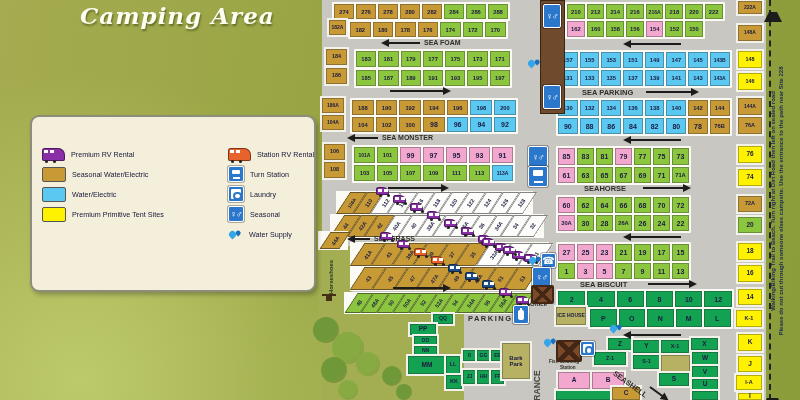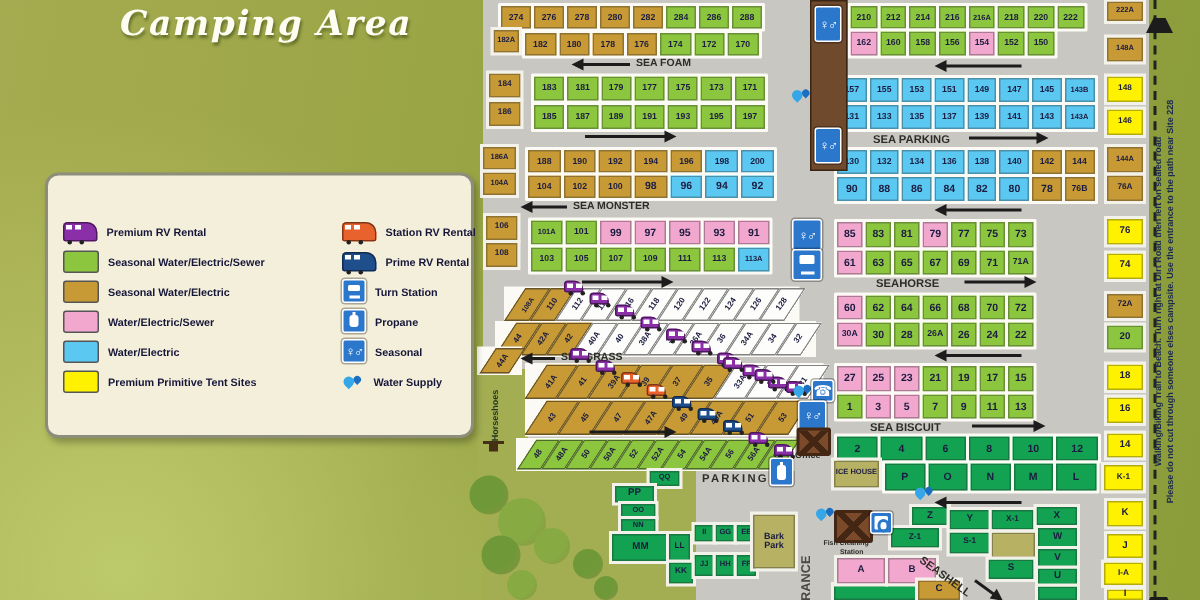--- a/index.html
+++ b/index.html
@@ -12,21 +12,21 @@
   .abs{position:absolute}
   #title{position:absolute;left:80px;top:2px;font-family:"DejaVu Serif",serif;font-style:italic;font-weight:bold;
     font-size:23px;color:#fdfdf2;text-shadow:1px 2px 2px rgba(50,60,15,.55);letter-spacing:1px}
   #legend{position:absolute;left:30px;top:115px;width:282px;height:173px;background:#f4efda;
     border:2px solid #8d8d7c;border-radius:9px;box-shadow:2px 3px 4px rgba(0,0,0,.25);z-index:5}
   #legend-title{text-align:center;font-weight:bold;font-size:15px;letter-spacing:1px;color:#111;margin-top:5px}
   .lcol{position:absolute;top:27px}
   #legend-left{left:10px;width:170px}
   #legend-right{left:196px;width:84px}
   .litem{display:flex;align-items:center;gap:6px;height:20px}
-  .litem .txt{font-size:7.2px;font-weight:bold;color:#16163a;white-space:nowrap}
+  .litem .txt{font-size:7.2px;font-weight:normal;color:#16163a;white-space:nowrap}
   .sw{width:22px;height:13px;border:1px solid #555;border-radius:2px;flex:none}
   .rvbody{position:relative;border-radius:3px 7px 2px 2px;box-shadow:inset 0 0 0 1px rgba(0,0,0,.45);flex:none}
   .rvbody::before{content:"";position:absolute;left:2px;top:2px;width:4px;height:3px;background:#fff;box-shadow:6px 0 0 #fff}
   .rvbody::after{content:"";position:absolute;left:3px;bottom:-2px;width:3px;height:3px;background:#222;border-radius:50%;box-shadow:8px 0 0 #222}
   .green{background:#a3ad52}
   .tree{border-radius:50%}
   .row{position:absolute;display:flex;gap:2px;background:#fbfaf4;padding:2px;border-radius:1px}
   .cell{display:flex;align-items:center;justify-content:center;font-weight:bold;color:#1b1b40;
     box-shadow:inset 0 0 0 1px rgba(40,40,40,.35);flex:none}
   .bx{position:absolute;display:flex;align-items:center;justify-content:center;text-align:center;font-weight:bold;
@@ -69,56 +69,44 @@
 
 <div id="stage">
   <div id="title">Camping Area</div>
   <div id="legend">
     <div id="legend-left" class="lcol">
         <div class="litem">
           <div class="rvbody" style="width: 23px; height: 13px; background: rgb(139, 47, 168);"></div>
           <div class="txt">Premium RV Rental</div>
         </div>
         <div class="litem">
-          <div class="sw" style="background: rgb(140, 198, 63);"></div>
-          <div class="txt">Seasonal Water/Electric/Sewer</div>
-        </div>
-        <div class="litem">
           <div class="sw" style="background: rgb(199, 154, 54);"></div>
           <div class="txt">Seasonal Water/Electric</div>
         </div>
         <div class="litem">
-          <div class="sw" style="background: rgb(242, 168, 206);"></div>
-          <div class="txt">Water/Electric/Sewer</div>
-        </div>
-        <div class="litem">
           <div class="sw" style="background: rgb(91, 200, 242);"></div>
           <div class="txt">Water/Electric</div>
         </div>
         <div class="litem">
           <div class="sw" style="background: rgb(255, 242, 0);"></div>
           <div class="txt">Premium Primitive Tent Sites</div>
         </div>
       </div>
     <div id="legend-right" class="lcol">
         <div class="litem">
           <div class="rvbody" style="width: 23px; height: 13px; background: rgb(232, 98, 45);"></div>
           <div class="txt">Station RV Rental</div>
         </div>
         <div class="litem">
-          <div class="rvbody" style="width: 23px; height: 13px; background: rgb(31, 78, 140);"></div>
-          <div class="txt">Prime RV Rental</div>
-        </div>
-        <div class="litem">
           <div class="icsq ic-dump" style="position: relative; width: 14px; height: 14px; flex: 0 0 auto;"></div>
           <div class="txt">Turn  Station</div>
         </div>
         <div class="litem">
-          <div class="icsq ic-propane" style="position: relative; width: 14px; height: 14px; flex: 0 0 auto;"></div>
-          <div class="txt">Propane</div>
+          <div class="icsq ic-laundry" style="position: relative; width: 14px; height: 14px; flex: 0 0 auto;"></div>
+          <div class="txt">Laundry</div>
         </div>
         <div class="litem">
           <div class="icsq ic-restrooms" style="position: relative; width: 14px; height: 14px; flex: 0 0 auto;">♀♂</div>
           <div class="txt">Seasonal</div>
         </div>
         <div class="litem">
           <div class="ic-drops" style="position: relative; width: 15px; height: 16px; flex: 0 0 auto;"></div>
           <div class="txt">Water Supply</div>
         </div>
       </div>

